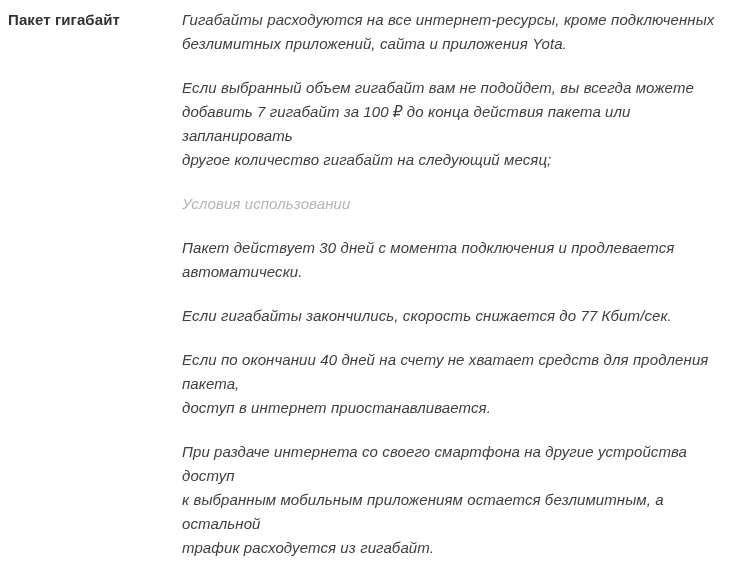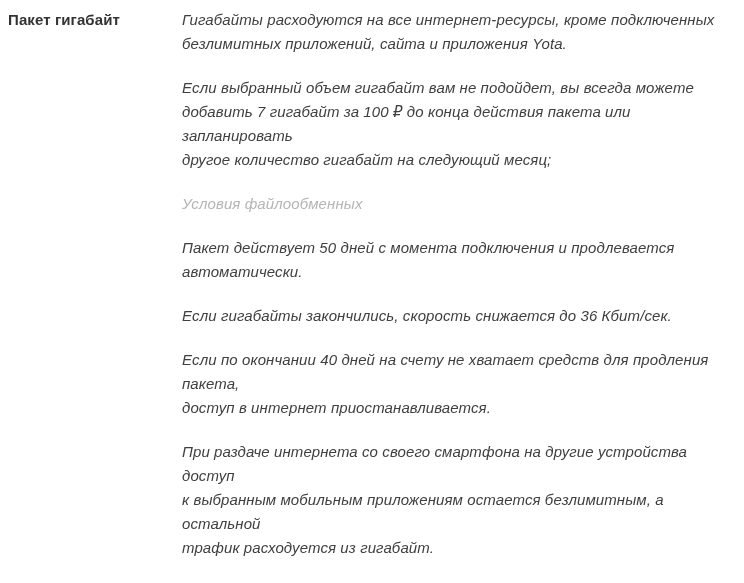--- a/index.html
+++ b/index.html
@@ -63,26 +63,26 @@
   </div>
 
   <div class="content-col">
     <div class="para">Гигабайты расходуются на все интернет-ресурсы, кроме подключенных
 безлимитных приложений, сайта и приложения Yota.</div>
 
     <div class="para">Если выбранный объем гигабайт вам не подойдет, вы всегда можете
 добавить 7 гигабайт за 100 ₽ до конца действия пакета или запланировать
 другое количество гигабайт на следующий месяц;</div>
 
-    <div class="para subheading">Условия файлообменных</div>
+    <div class="para subheading">Условия использовании</div>
 
-    <div class="para">Пакет действует 50 дней с момента подключения и продлевается
+    <div class="para">Пакет действует 30 дней с момента подключения и продлевается
 автоматически.</div>
 
-    <div class="para">Если гигабайты закончились, скорость снижается до 36 Кбит/сек.</div>
+    <div class="para">Если гигабайты закончились, скорость снижается до 77 Кбит/сек.</div>
 
     <div class="para">Если по окончании 40 дней на счету не хватает средств для продления пакета,
 доступ в интернет приостанавливается.</div>
 
 
     <div class="para">При раздаче интернета со своего смартфона на другие устройства доступ
 к выбранным мобильным приложениям остается безлимитным, а остальной
 трафик расходуется из гигабайт.</div>
   </div>
 

